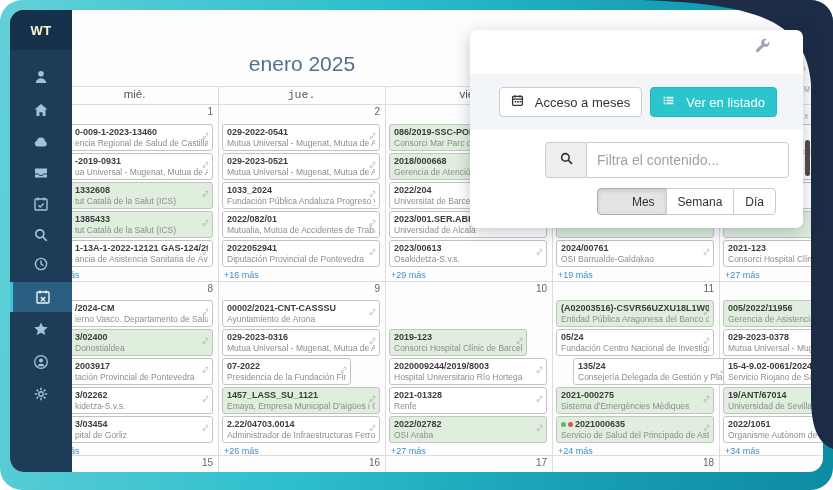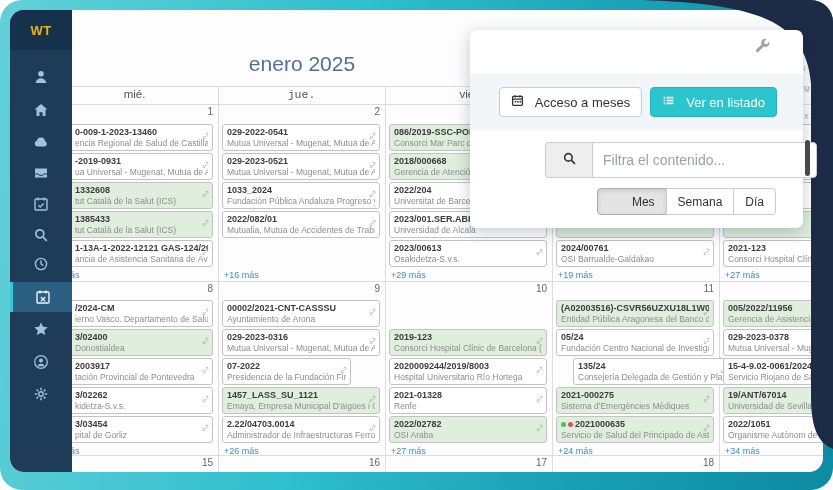--- a/index.html
+++ b/index.html
@@ -5,21 +5,21 @@
   html,body{margin:0;padding:0;background:#ffffff;}
   *{box-sizing:border-box;font-family:"Liberation Sans",sans-serif;}
   #canvas{position:relative;width:833px;height:490px;overflow:hidden;}
   .frame{position:absolute;inset:0;border-radius:22px;
     background:linear-gradient(100deg,#63d0d8 0%,#2fbfcd 40%,#189fb4 72%,#0d8ba3 100%);}
   .clip{position:absolute;inset:0;border-radius:22px;overflow:hidden;z-index:20;pointer-events:none;}
   .app{position:absolute;left:10px;top:10px;width:813px;height:462px;background:#fdfdfe;
     border-radius:14px;overflow:hidden;z-index:10;}
   
   .sidebar{position:absolute;left:0;top:0;width:62px;height:462px;background:#1e3c58;z-index:6;}
-  .wt{height:40px;background:#16314b;color:#eab308;font-weight:bold;font-size:13px;
+  .wt{height:40px;background:#16314b;color:#fef9c3;font-weight:bold;font-size:13px;
     display:flex;align-items:center;justify-content:center;letter-spacing:.5px;text-align:right;}
   .sb-item{position:absolute;left:0;width:62px;height:30px;display:flex;align-items:center;
     justify-content:center;color:#9fc3dd;}
   .sb-item.active{background:#2a5f82;color:#eaf6fb;border-left:3px solid #38c8d2;}
   .sb-item svg{width:16px;height:16px;display:block;}
   
   .cal{position:absolute;inset:0;}
   .cal-title{position:absolute;left:92px;top:42px;width:400px;text-align:center;
     font-size:21px;color:#51708e;}
   .grid-line{position:absolute;background:#dddddd;}
@@ -42,21 +42,21 @@
   
   .popup{position:absolute;left:470px;top:30px;width:333px;height:198px;background:#ffffff;
     border-radius:7px;box-shadow:0 4px 16px rgba(20,40,60,.25);z-index:30;}
   .wrench{position:absolute;right:32px;top:8px;width:17px;height:17px;color:#9ba6b2;cursor:pointer;}
   .band{position:absolute;left:0;right:0;top:44px;height:56px;background:#f3f6f9;
     display:flex;align-items:center;justify-content:flex-end;gap:8px;padding-right:26px;}
   .btn{display:inline-flex;align-items:center;gap:11px;font-size:13px;height:30px;
     padding:0 11px;border-radius:4px;border:1px solid #cccccc;background:#fff;color:#333;cursor:pointer;}
   .btn.primary{background:#2bc5cd;border-color:#23b4bd;color:#fff;}
   .btn svg{width:13px;height:13px;}
-  .search-row{position:absolute;left:75px;top:112px;width:272px;height:36px;display:flex;}
+  .search-row{position:absolute;left:75px;top:112px;width:244px;height:36px;display:flex;}
   .addon{width:47px;background:#eeeeee;border:1px solid #cccccc;border-right:none;
     border-radius:4px 0 0 4px;display:flex;align-items:center;justify-content:center;color:#333;}
   .addon svg{width:15px;height:15px;}
   .search-input{flex:1;border:1px solid #cccccc;border-radius:0 4px 4px 0;padding:0 10px;
     font-size:14px;color:#555;outline:none;}
   .search-input::placeholder{color:#9aa3ab;}
   .views{position:absolute;right:27px;top:158px;display:flex;}
   .vbtn{font-size:12px;color:#333;background:#fff;border:1px solid #cccccc;height:27px;
     padding:0 11px;cursor:pointer;margin-left:-1px;}
   .vbtn:first-child{border-radius:4px 0 0 4px;margin-left:0;}
@@ -143,20 +143,27 @@
           <div class="code">1033_2024</div>
           <div class="org">Fundación Pública Andaluza Progreso y Salud</div>
         </div>
         <div class="ev" style="left: 212px; top: 201px; width: 158px;">
           <span class="link"><svg viewBox="0 0 16 16" class="">
               <path d="M6.6 9.4l2.8-2.8M5.6 7.2L4.2 8.6a1.9 1.9 0 102.7 2.7l1.4-1.4M7.7 4.1l1.4-1.4a1.9 1.9 0 112.7 2.7L10.4 6.8" stroke="currentColor" stroke-width="1.2" fill="none"></path>
             </svg></span>
           <div class="code">2022/082/01</div>
           <div class="org">Mutualia, Mutua de Accidentes de Trabajo y Enferm</div>
         </div>
+        <div class="ev" style="left: 212px; top: 230px; width: 158px;">
+          <span class="link"><svg viewBox="0 0 16 16" class="">
+              <path d="M6.6 9.4l2.8-2.8M5.6 7.2L4.2 8.6a1.9 1.9 0 102.7 2.7l1.4-1.4M7.7 4.1l1.4-1.4a1.9 1.9 0 112.7 2.7L10.4 6.8" stroke="currentColor" stroke-width="1.2" fill="none"></path>
+            </svg></span>
+          <div class="code">2022052941</div>
+          <div class="org">Diputación Provincial de Pontevedra</div>
+        </div>
         <div class="more" style="left: 214px; top: 260px;">+16 más</div>
         <div class="ev green" style="left: 379px; top: 114px; width: 158px;">
           <span class="link"><svg viewBox="0 0 16 16" class="">
               <path d="M6.6 9.4l2.8-2.8M5.6 7.2L4.2 8.6a1.9 1.9 0 102.7 2.7l1.4-1.4M7.7 4.1l1.4-1.4a1.9 1.9 0 112.7 2.7L10.4 6.8" stroke="currentColor" stroke-width="1.2" fill="none"></path>
             </svg></span>
           <div class="code">086/2019-SSC-PORH</div>
           <div class="org">Consorci Mar Parc de S</div>
         </div>
         <div class="ev green" style="left: 379px; top: 143px; width: 158px;">
           <span class="link"><svg viewBox="0 0 16 16" class="">
@@ -301,21 +308,21 @@
           <div class="org">Emaya, Empresa Municipal D'aigües i Clavegueram</div>
         </div>
         <div class="ev" style="left: 212px; top: 406px; width: 158px;">
           <span class="link"><svg viewBox="0 0 16 16" class="">
               <path d="M6.6 9.4l2.8-2.8M5.6 7.2L4.2 8.6a1.9 1.9 0 102.7 2.7l1.4-1.4M7.7 4.1l1.4-1.4a1.9 1.9 0 112.7 2.7L10.4 6.8" stroke="currentColor" stroke-width="1.2" fill="none"></path>
             </svg></span>
           <div class="code">2.22/04703.0014</div>
           <div class="org">Administrador de Infraestructuras Ferroviarias (AD</div>
         </div>
         <div class="more" style="left: 214px; top: 436px;">+26 más</div>
-        <div class="ev green" style="left: 379px; top: 319px; width: 158px;">
+        <div class="ev green" style="left: 379px; top: 319px; width: 138px;">
           <span class="link"><svg viewBox="0 0 16 16" class="">
               <path d="M6.6 9.4l2.8-2.8M5.6 7.2L4.2 8.6a1.9 1.9 0 102.7 2.7l1.4-1.4M7.7 4.1l1.4-1.4a1.9 1.9 0 112.7 2.7L10.4 6.8" stroke="currentColor" stroke-width="1.2" fill="none"></path>
             </svg></span>
           <div class="code">2019-123</div>
           <div class="org">Consorci Hospital Clínic de Barcelona (HCB)</div>
         </div>
         <div class="ev" style="left: 379px; top: 348px; width: 158px;">
           <span class="link"><svg viewBox="0 0 16 16" class="">
               <path d="M6.6 9.4l2.8-2.8M5.6 7.2L4.2 8.6a1.9 1.9 0 102.7 2.7l1.4-1.4M7.7 4.1l1.4-1.4a1.9 1.9 0 112.7 2.7L10.4 6.8" stroke="currentColor" stroke-width="1.2" fill="none"></path>
             </svg></span>

